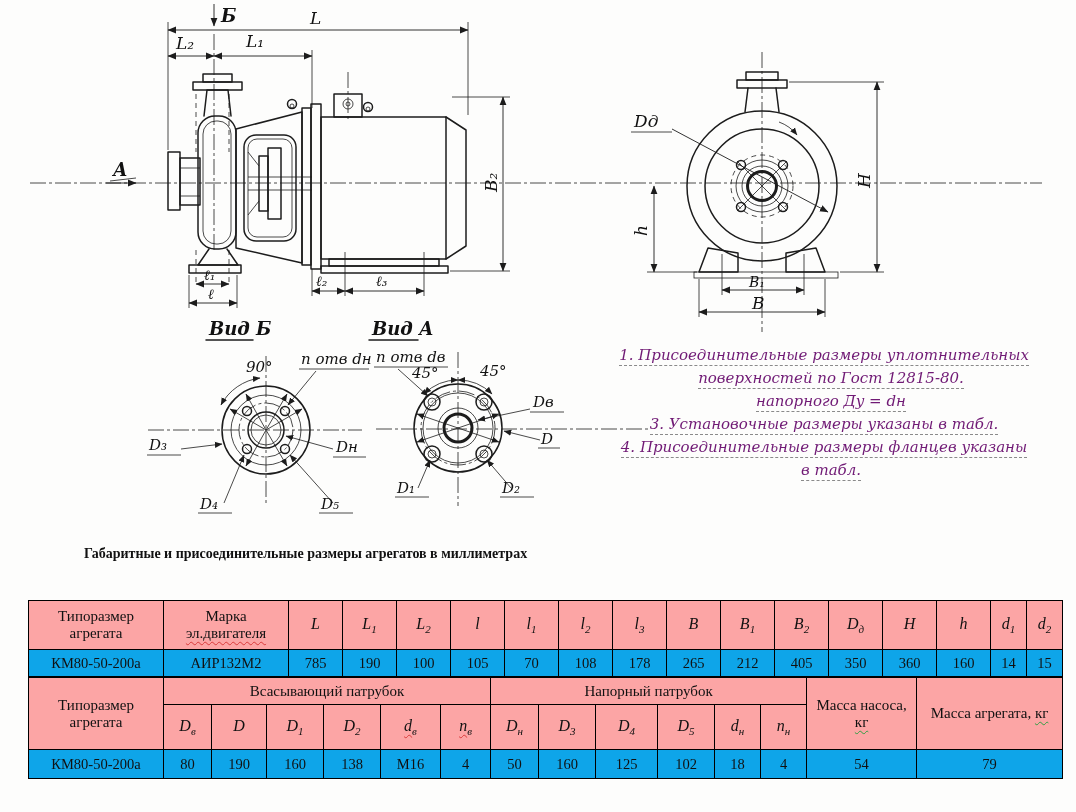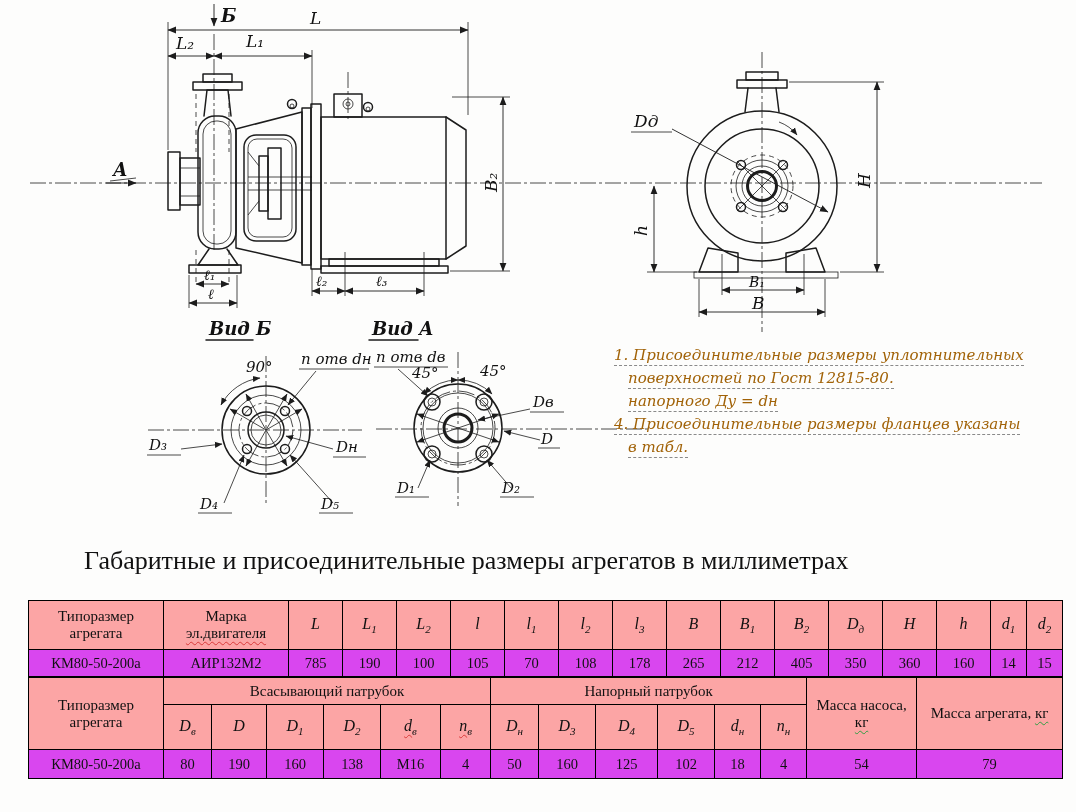--- a/index.html
+++ b/index.html
@@ -12,33 +12,33 @@
   .thick{fill:none;stroke:#1c1c1c;stroke-width:3;}
   .cl{fill:none;stroke:#1c1c1c;stroke-width:0.8;stroke-dasharray:16 3 3 3;}
   .dash{stroke-dasharray:5 4;}
   .dim{fill:none;stroke:#1c1c1c;stroke-width:0.9;}
   text.dlab{font:italic 17px "DejaVu Serif",serif;fill:#111;}
   text.dlab-s{font:italic 14px "DejaVu Serif",serif;fill:#111;}
   text.hw{font:italic 15px "DejaVu Serif",serif;fill:#111;}
   text.vt{font:italic 18px "DejaVu Serif",serif;fill:#111;font-weight:bold;}
   
   .notes{position:absolute;left:614px;top:346px;width:420px;
-         font:italic 15px "DejaVu Serif",serif;color:#a16207;}
+         font:italic 15px "DejaVu Serif",serif;color:#701a75;text-align:center;}
   .note-line{margin-bottom:5px;}
   .note-line span{border-bottom:1px dashed #8a8a8a;padding-bottom:1px;}
   .note-line.indent{padding-left:14px;}
   
-  .doc-title{position:absolute;left:84px;top:546px;font-size:26px;font-weight:normal;}
+  .doc-title{position:absolute;left:84px;top:546px;font-size:14px;font-weight:bold;}
   
   .tables{position:absolute;left:28px;top:600px;width:1034px;}
   table{border-collapse:collapse;table-layout:fixed;width:1034px;
         font-family:"Liberation Serif","DejaVu Serif",serif;}
   table,th,td{border:1.6px solid #000;}
   th{background:#fca5a5;font-weight:normal;font-size:15px;padding:1px 2px;}
-  td{background:#d946ef;text-align:center;font-size:14.5px;padding:1px 2px;}
+  td{background:#0ea5e9;text-align:center;font-size:14.5px;padding:1px 2px;}
   .sym{font-style:italic;font-size:16px;}
   .sym sub{font-size:11px;}
   #t2{margin-top:0px;}
   #t1 tr.hdr th{height:46px;}
   #t1 tr.data td{height:24px;}
   #t2 tr.grp th{height:24px;}
   #t2 tr.sym th{height:42px;}
   #t2 tr.data td{height:26px;}
   .sp-red{text-decoration:underline wavy #d93a3a 1px;text-underline-offset:3px;}
   .sp-green{text-decoration:underline wavy #2f9e44 1px;text-underline-offset:3px;}
@@ -251,20 +251,21 @@
       <text class="hw" x="502" y="493">D₂</text>
       <path class="tn" d="M500 497 H534"></path>
       <line class="tn" x1="511" y1="488" x2="487" y2="460" marker-end="url(#ah)"></line>
     </g>
   </svg>
 
   <div class="notes">
     <div class="note-line"><span>1. Присоединительные размеры уплотнительных</span></div>
     <div class="note-line indent"><span>поверхностей  по Гост 12815-80.</span></div>
     <div class="note-line indent"><span>напорного Ду = dн</span></div>
+    <div class="note-line"><span>3. Установочные размеры указаны в табл.</span></div>
     <div class="note-line"><span>4. Присоединительные размеры фланцев указаны</span></div>
     <div class="note-line indent"><span>в табл.</span></div>
   </div>
 
   <div class="doc-title">Габаритные и присоединительные размеры агрегатов в миллиметрах</div>
 
   <div class="tables">
 
     <table id="t1">
       <colgroup>

